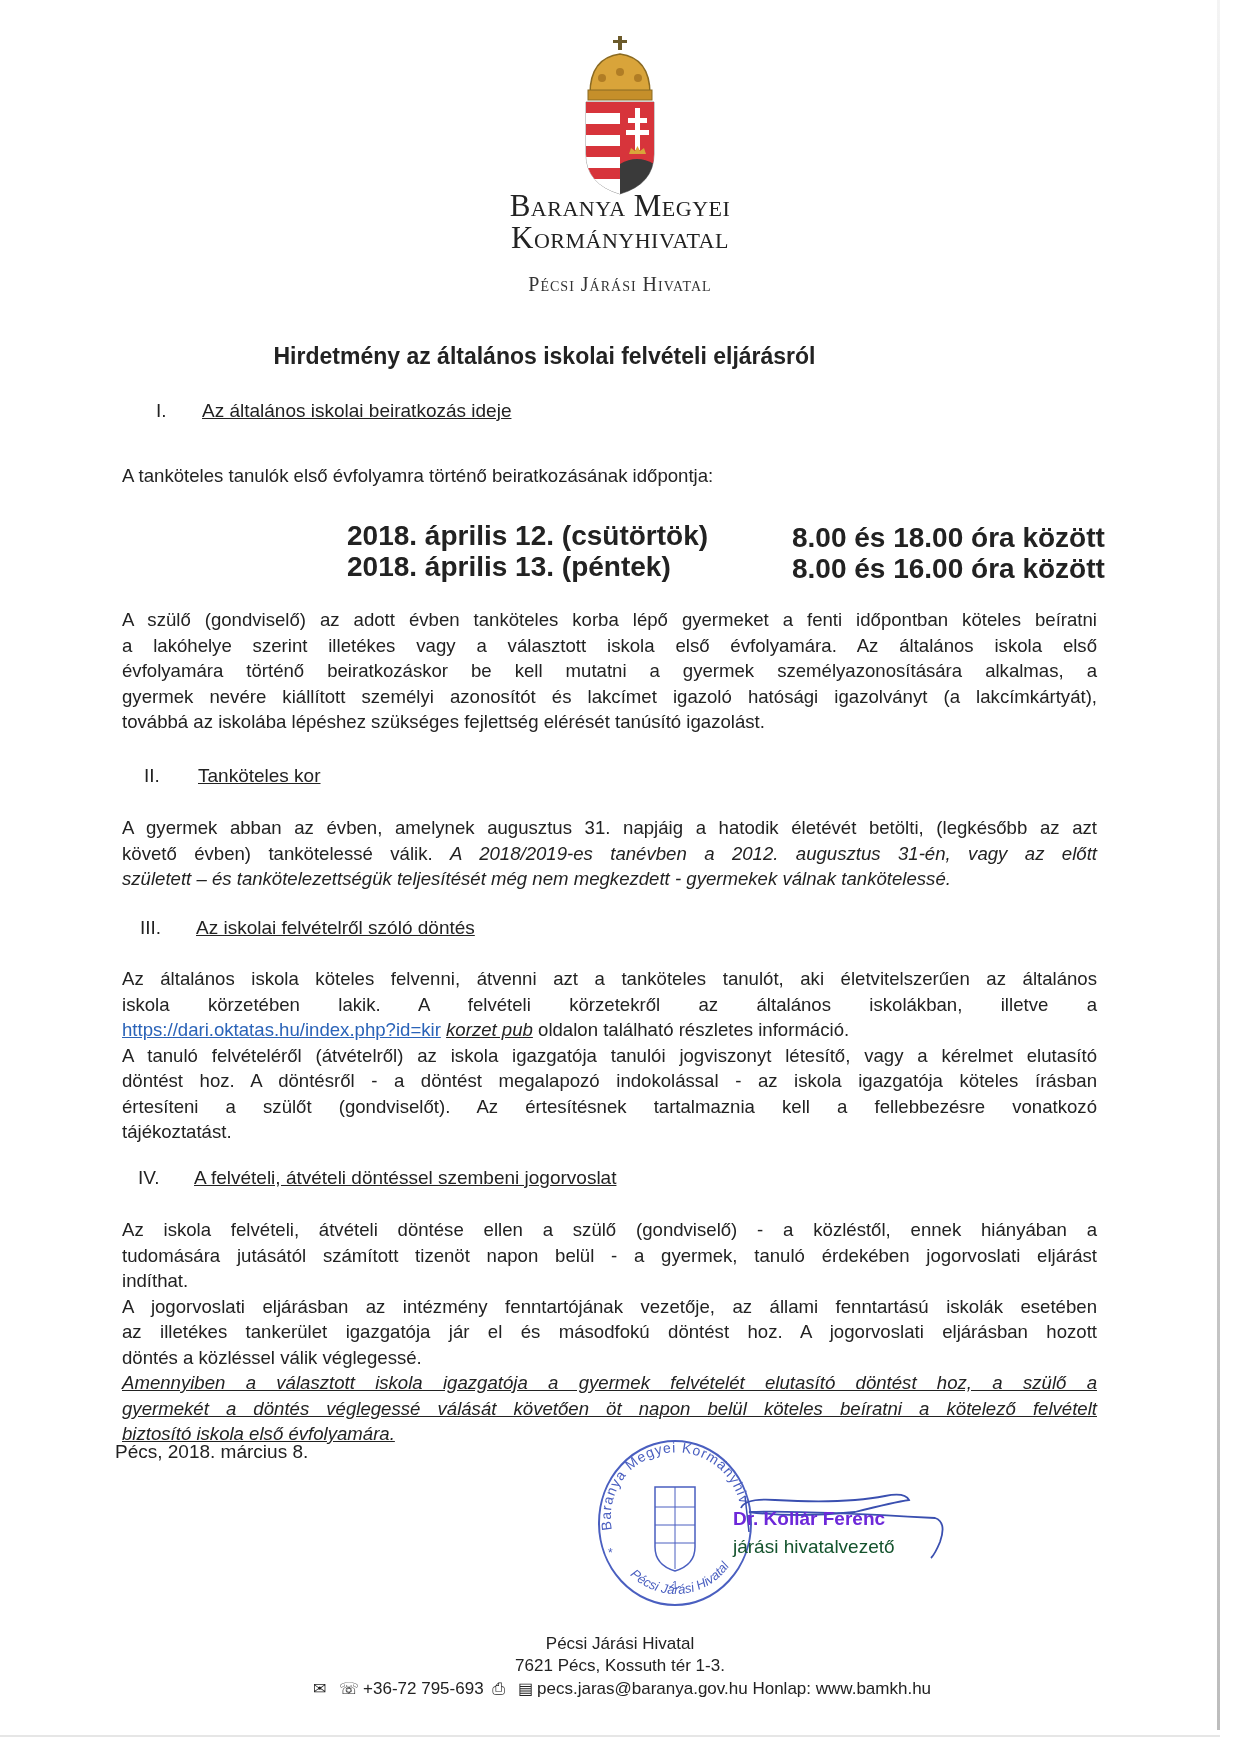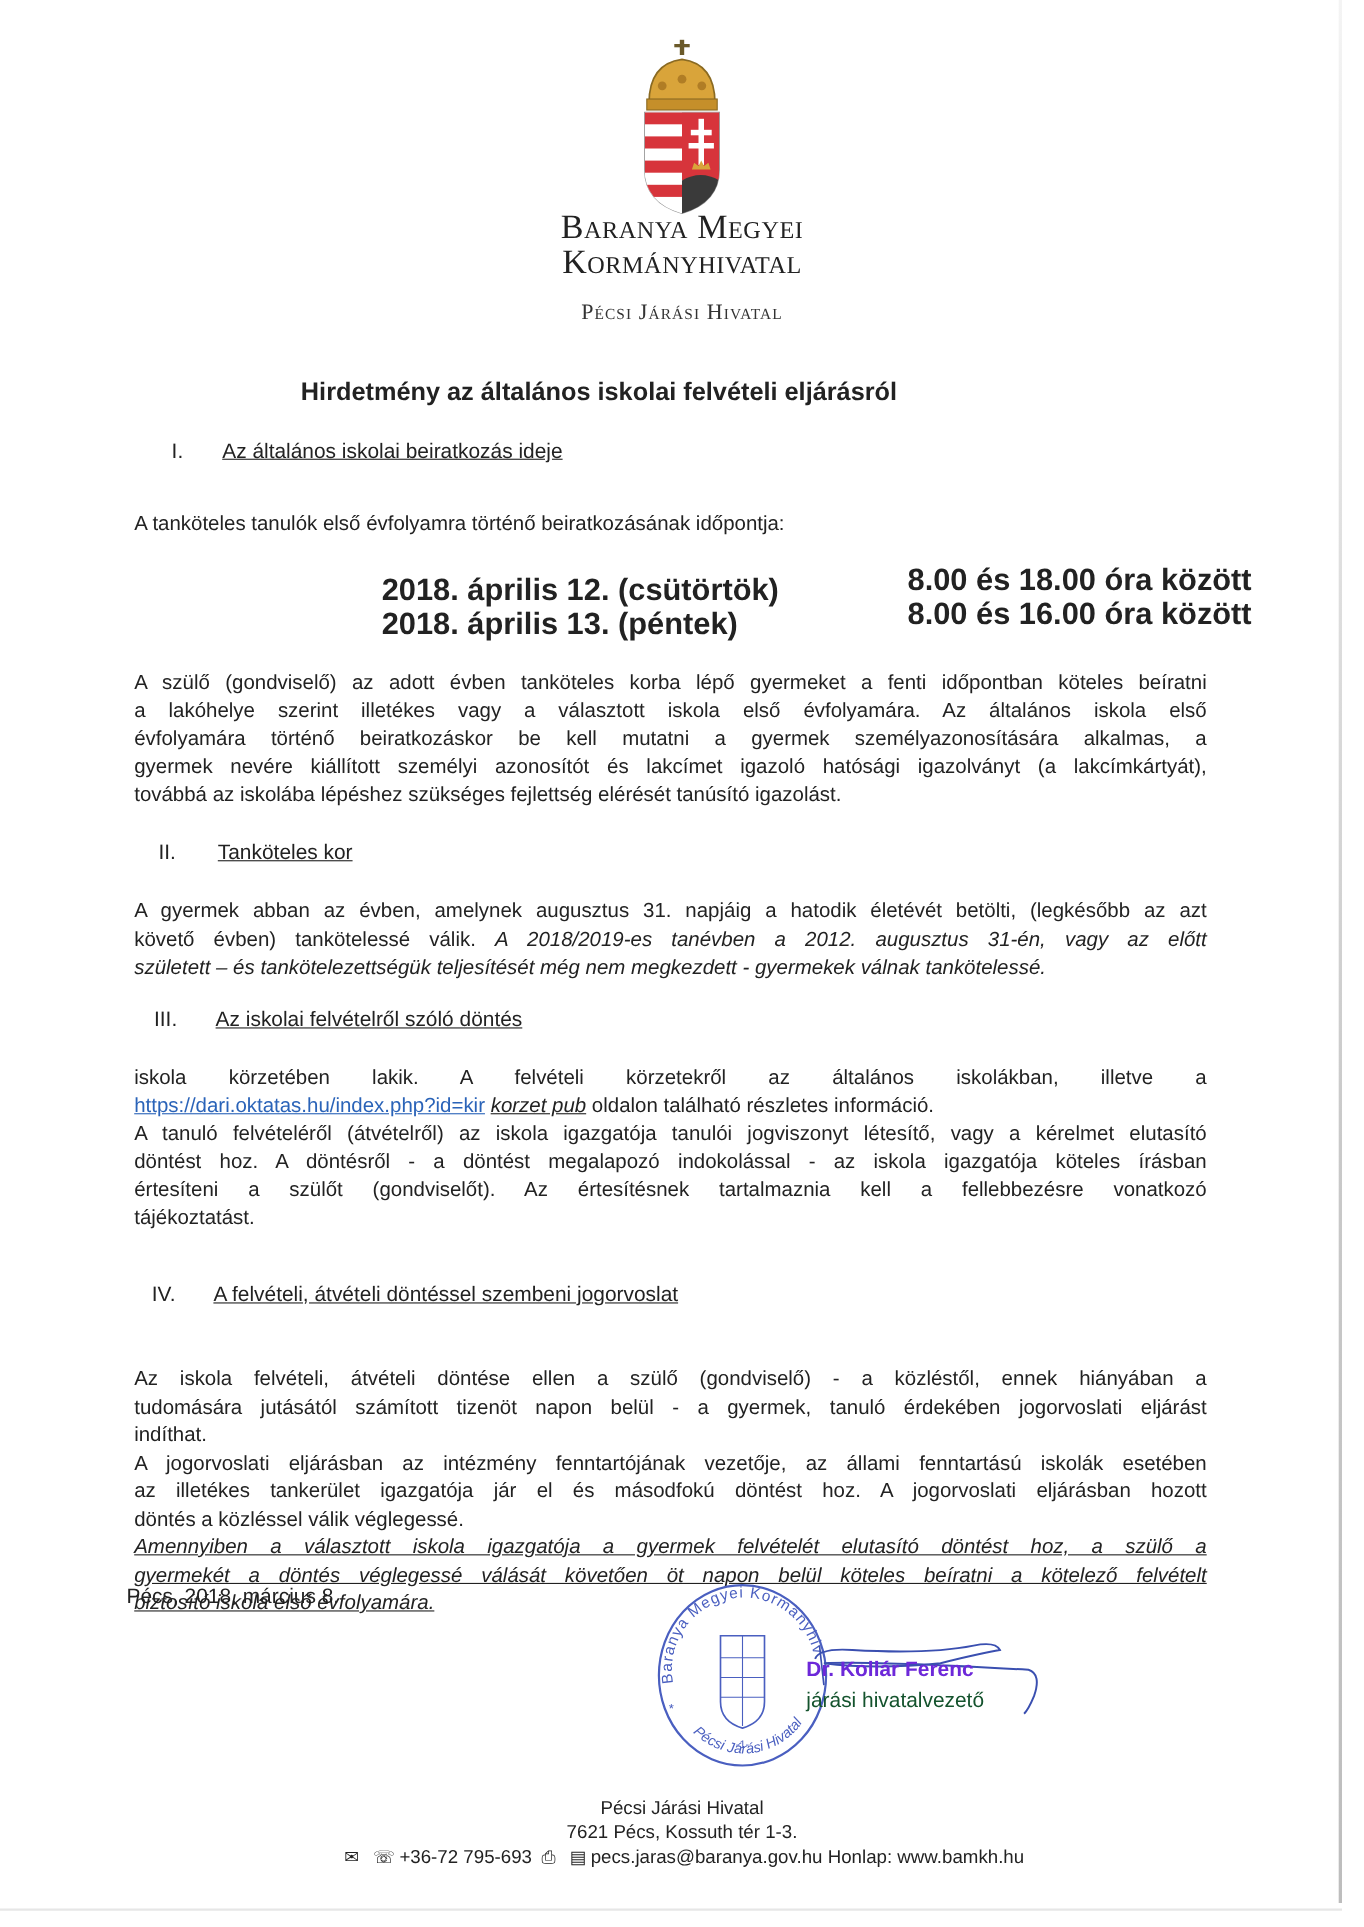--- a/index.html
+++ b/index.html
@@ -88,21 +88,21 @@
 </div>
 
 <div class="para" style="top:463px;">
   <span class="line last">A tanköteles tanulók első évfolyamra történő beiratkozásának időpontja:</span>
 </div>
 
 <div class="dates" style="left:347px; top:520px;">
   <div>2018. április 12. (csütörtök)</div>
   <div>2018. április 13. (péntek)</div>
 </div>
-<div class="dates" style="left:792px; top:511px;margin-left:33px;">
+<div class="dates" style="left:792px; top:522px;">
   <div>8.00 és 18.00 óra között</div>
   <div>8.00 és 16.00 óra között</div>
 </div>
 
 <div class="para" style="top:607px;">
   <span class="line">A szülő (gondviselő) az adott évben tanköteles korba lépő gyermeket a fenti időpontban köteles beíratni</span>
   <span class="line">a lakóhelye szerint illetékes vagy a választott iskola első évfolyamára. Az általános iskola első</span>
   <span class="line">évfolyamára történő beiratkozáskor be kell mutatni a gyermek személyazonosítására alkalmas, a</span>
   <span class="line">gyermek nevére kiállított személyi azonosítót és lakcímet igazoló hatósági igazolványt (a lakcímkártyát),</span>
   <span class="line last">továbbá az iskolába lépéshez szükséges fejlettség elérését tanúsító igazolást.</span>
@@ -118,34 +118,35 @@
   <span class="line"><span>követő évben) tankötelessé válik.</span> <span class="it">A 2018/2019-es tanévben a 2012. augusztus 31-én, vagy az előtt</span></span>
   <span class="line last it">született – és tankötelezettségük teljesítését még nem megkezdett - gyermekek válnak tankötelessé.</span>
 </div>
 
 <div class="sec" style="left:140px; top:917px;">
   <span class="num">III.</span>
   <span class="lbl" style="left:56px;">Az iskolai felvételről szóló döntés</span>
 </div>
 
 <div class="para" style="top:966px;">
+  <span class="line">Az általános iskola köteles felvenni, átvenni azt a tanköteles tanulót, aki életvitelszerűen az általános</span>
   <span class="line">iskola körzetében lakik. A felvételi körzetekről az általános iskolákban, illetve a</span>
   <span class="line last"><span class="link">https://dari.oktatas.hu/index.php?id=kir</span> <span class="ul">korzet pub</span><span> oldalon található részletes információ.</span></span>
   <span class="line">A tanuló felvételéről (átvételről) az iskola igazgatója tanulói jogviszonyt létesítő, vagy a kérelmet elutasító</span>
   <span class="line">döntést hoz. A döntésről - a döntést megalapozó indokolással - az iskola igazgatója köteles írásban</span>
   <span class="line">értesíteni a szülőt (gondviselőt). Az értesítésnek tartalmaznia kell a fellebbezésre vonatkozó</span>
   <span class="line last">tájékoztatást.</span>
 </div>
 
 <div class="sec" style="left:138px; top:1167px;">
   <span class="num">IV.</span>
   <span class="lbl" style="left:56px;">A felvételi, átvételi döntéssel szembeni jogorvoslat</span>
 </div>
 
-<div class="para" style="top:1217px;margin-top:23px;">
+<div class="para" style="top:1217px;">
   <span class="line">Az iskola felvételi, átvételi döntése ellen a szülő (gondviselő) - a közléstől, ennek hiányában a</span>
   <span class="line">tudomására jutásától számított tizenöt napon belül - a gyermek, tanuló érdekében jogorvoslati eljárást</span>
   <span class="line last">indíthat.</span>
   <span class="line">A jogorvoslati eljárásban az intézmény fenntartójának vezetője, az állami fenntartású iskolák esetében</span>
   <span class="line">az illetékes tankerület igazgatója jár el és másodfokú döntést hoz.   A jogorvoslati eljárásban hozott</span>
   <span class="line last">döntés a közléssel válik véglegessé.</span>
   <span class="line ul">Amennyiben a választott iskola igazgatója a gyermek felvételét elutasító döntést hoz, a szülő a</span>
   <span class="line ul">gyermekét a döntés véglegessé válását követően öt napon belül köteles beíratni a kötelező felvételt</span>
   <span class="line last ul">biztosító iskola első évfolyamára.</span>
 </div>

